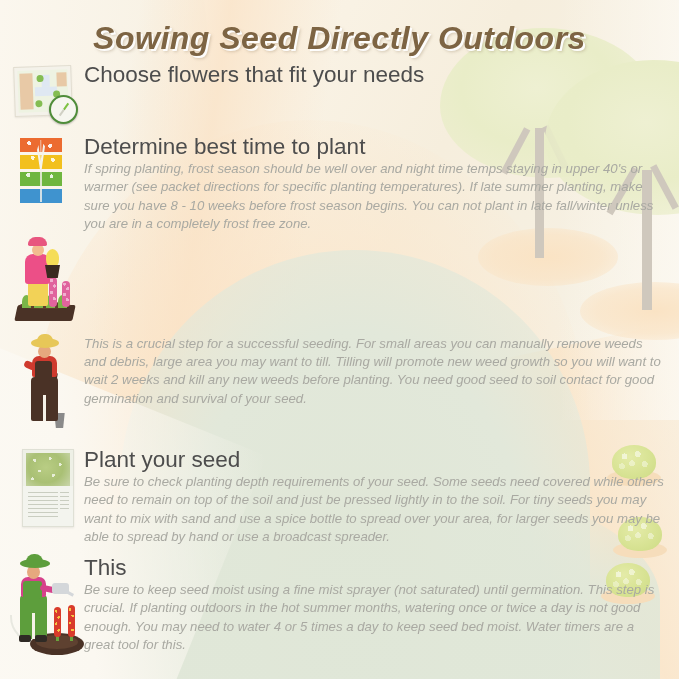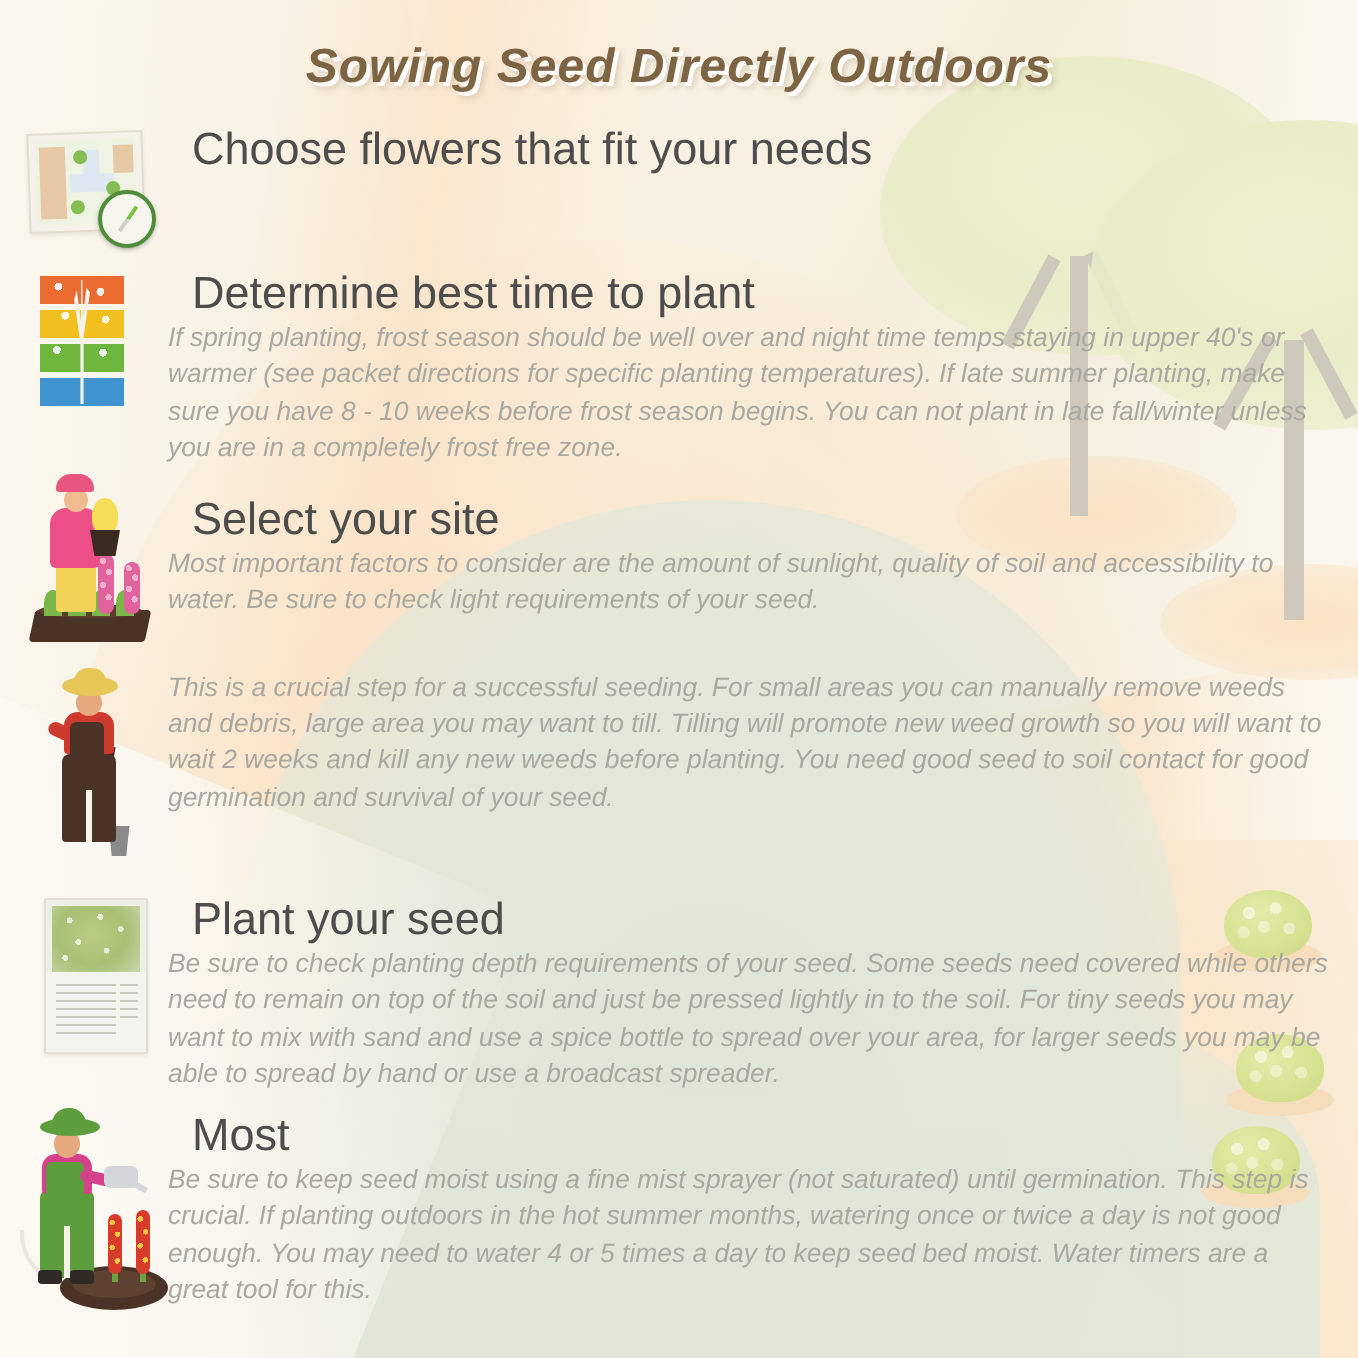--- a/index.html
+++ b/index.html
@@ -141,21 +141,21 @@
   }
   #bush-1 { right: 18px; top: 440px; }
   #bush-2 { right: 12px; top: 512px; }
   #bush-3 { right: 24px; top: 558px; }
 
   
   .title {
     position: absolute;
     left: 0; right: 0; top: 20px;
     text-align: center;
-    font-size: 24px;
+    font-size: 32px;
     font-weight: bold;
     font-style: italic;
     letter-spacing: .5px;
     color: #7d6443;
     text-shadow: 2px 2px 0 rgba(255,255,255,.95), 3px 3px 3px rgba(150,130,100,.35);
     font-family: "Liberation Sans", sans-serif;
     z-index: 6;
   }
 
   
@@ -183,21 +183,21 @@
   }
   .step .texts {
     flex: 1 1 auto;
     padding-left: 2px;
     min-width: 0;
   }
   .step-head {
     font-size: 22.5px;
     color: #4d4d4d;
     line-height: 1.12;
-    margin: 0 0 1px 12px;
+    margin: 0 0 1px 0;
     font-weight: normal;
     font-family: "Liberation Sans", sans-serif;
   }
   .step-body {
     font-size: 13.2px;
     font-style: italic;
     color: #a9a9a2;
     line-height: 1.38;
     margin: 0;
     font-family: "Liberation Sans", sans-serif;
@@ -450,24 +450,20 @@
             <div class="gp-legs"></div>
             <div class="gp-body"></div>
             <div class="gp-arm"></div>
             <div class="gp-head"></div>
             <div class="gp-hat"></div>
             <div class="gp-yellowfl"></div>
             <div class="gp-pot"></div>
           </div>
         </div>
       </div>
-      <div class="texts">
-        <h2 class="step-head">Select your site</h2>
-        <p class="step-body">Most important factors to consider are the amount of sunlight, quality of soil and accessibility to water. Be sure to check light  requirements of your seed.</p>
-      </div>
     </div>
 
     <div class="step" id="step-3">
       <div class="icon-wrap">
         <div class="icon-box" style="left:10px; top:2px;">
           <div class="gardener-shovel art">
             <div class="gs-handle"></div>
             <div class="gs-blade"></div>
             <div class="gs-pants"></div>
             <div class="gs-legsplit"></div>
@@ -524,19 +520,19 @@
             <div class="gw-arm"></div>
             <div class="gw-head"></div>
             <div class="gw-hat2"></div>
             <div class="gw-hat"></div>
             <div class="gw-can"></div>
             <div class="gw-spout"></div>
           </div>
         </div>
       </div>
       <div class="texts">
-        <h2 class="step-head">Most</h2>
+        <h2 class="step-head">This</h2>
         <p class="step-body">Be sure to keep seed moist using a fine mist sprayer (not saturated) until germination. This step is crucial. If planting outdoors in the hot summer months, watering once  or twice a day is not good enough. You may need to water 4 or 5 times a day to keep seed bed moist. Water timers are a great tool for this.</p>
       </div>
     </div>
 
   </div>
 </div>
 
 </body></html>

